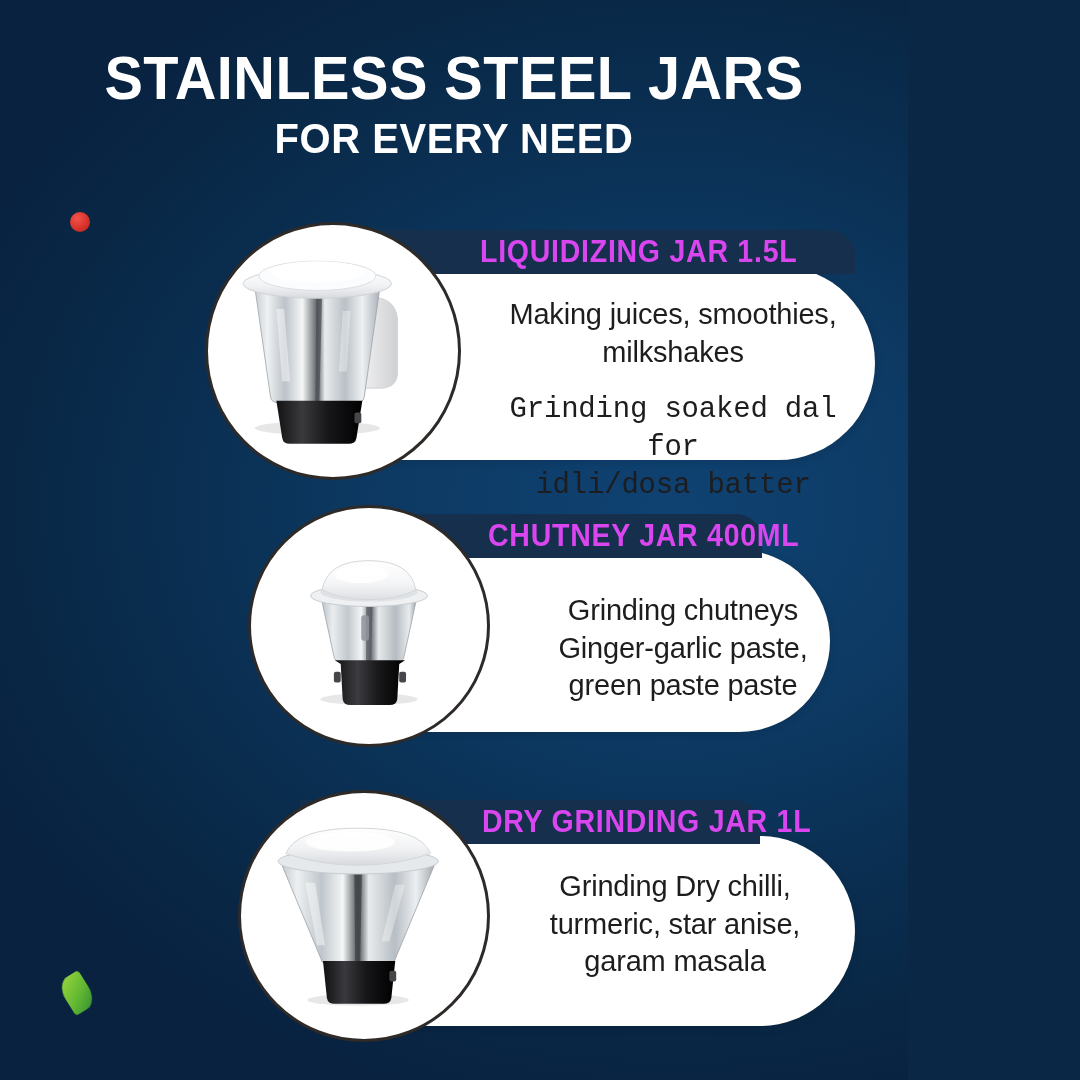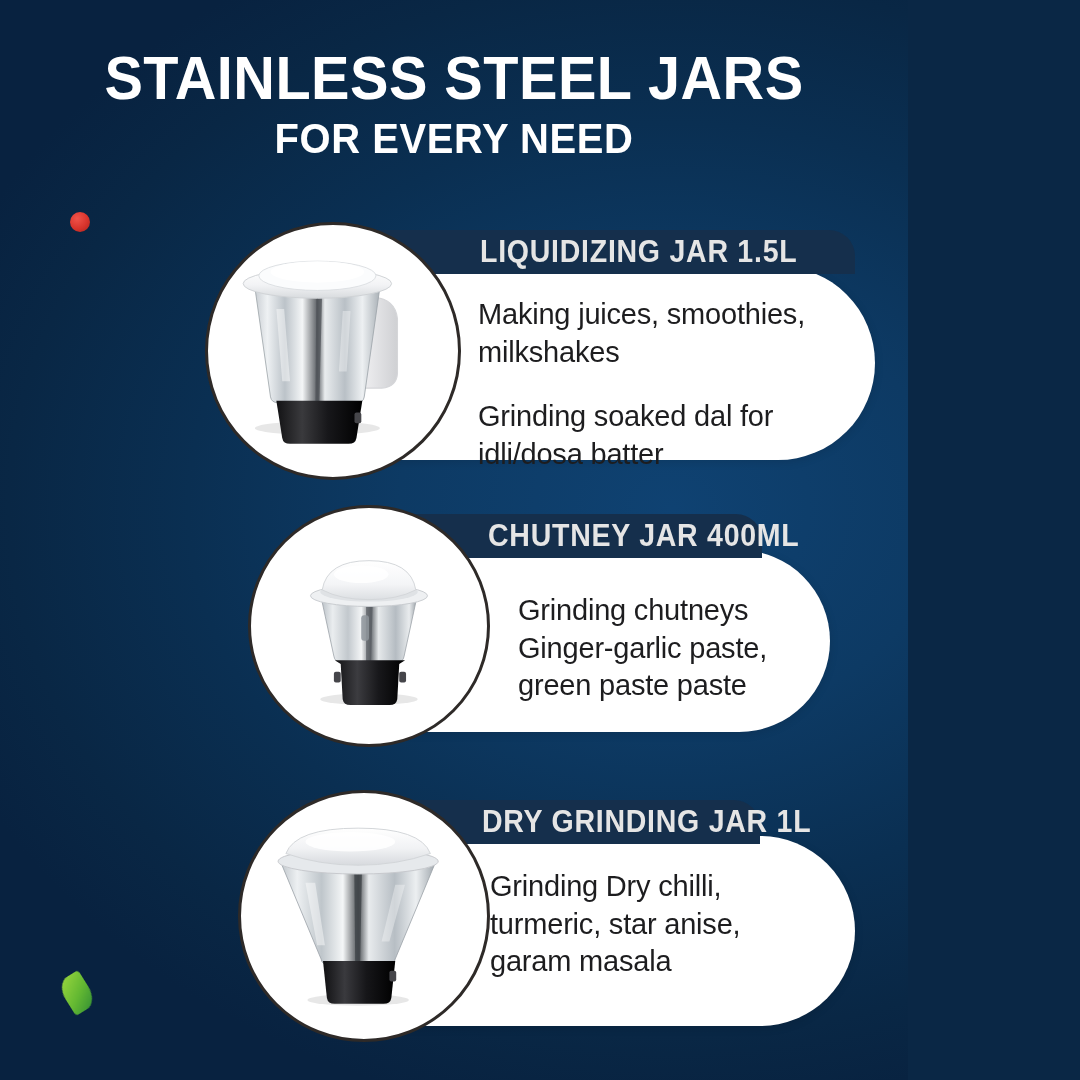--- a/index.html
+++ b/index.html
@@ -27,37 +27,37 @@
     font-family:"Liberation Sans Narrow","Liberation Sans",sans-serif;
     transform:scaleX(.93);
   }
   
   .card{position:absolute;}
   .pill{
     position:absolute;background:#ffffff;border-radius:999px;
     box-shadow:0 2px 10px rgba(0,0,0,.12);
   }
   .bar{
-    position:absolute;background:#152f4c;color:#e5e5e5;
+    position:absolute;background:#152f4c;color:#d946ef;
     border-top-right-radius:26px;
     display:flex;align-items:center;
   }
   .bar span{
     font-family:"Liberation Sans Narrow","Liberation Sans",sans-serif;
     font-weight:700;font-size:31px;letter-spacing:.8px;
     transform:scaleX(.92);transform-origin:left center;
     white-space:nowrap;
   }
   .body-text{
     position:absolute;color:#1d1d1f;
     font-size:29px;line-height:1.30;font-weight:400;
     letter-spacing:-.2px;
   }
-  .body-text p{margin:0;}
-  .body-text p + p{margin-top:27px;}
+  .body-text p{margin:0;text-align:center;}
+  .body-text p + p{margin-top:20px;font-family:Liberation Mono, monospace;}
   .circle{
     position:absolute;background:#ffffff;border-radius:50%;
     border:3px solid #2e2a28;box-sizing:border-box;overflow:hidden;
   }
   .jarwrap{position:absolute;left:0;top:0;width:100%;height:100%;}
   
   .deco{position:absolute;}
   .dot-red{
     width:20px;height:20px;border-radius:50%;
     background:radial-gradient(circle at 36% 32%, #f0534a 0%, #d8342c 55%, #a8231d 100%);

